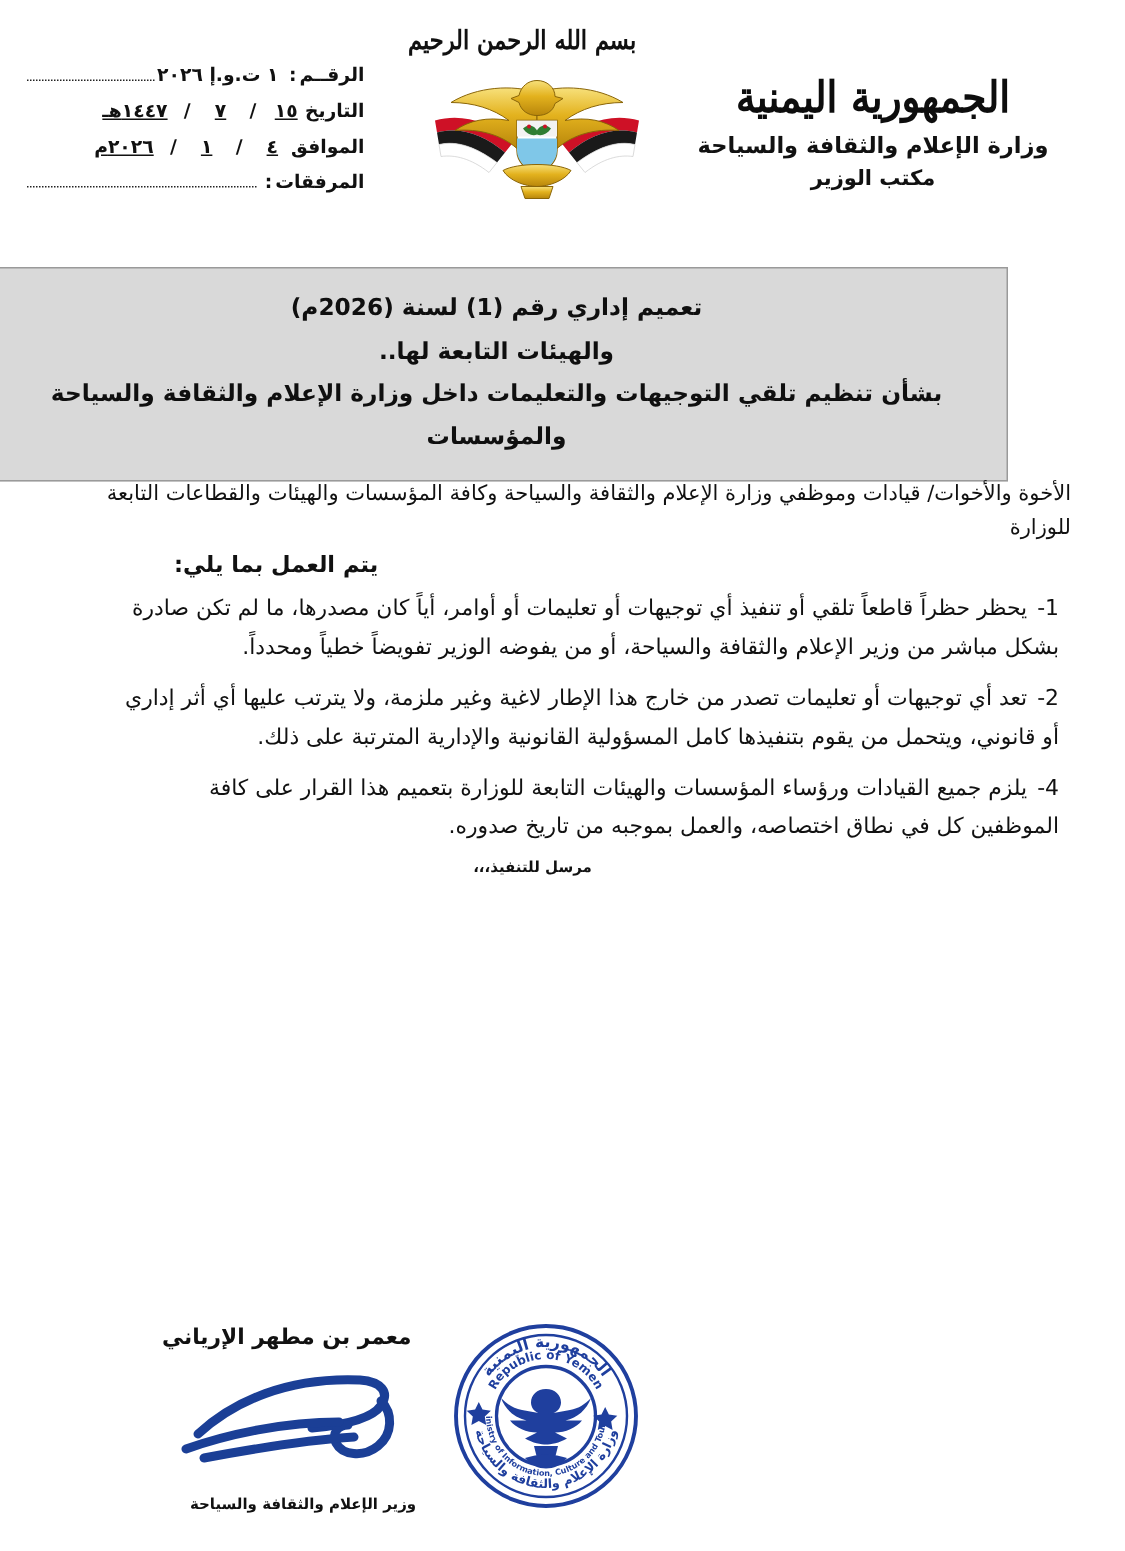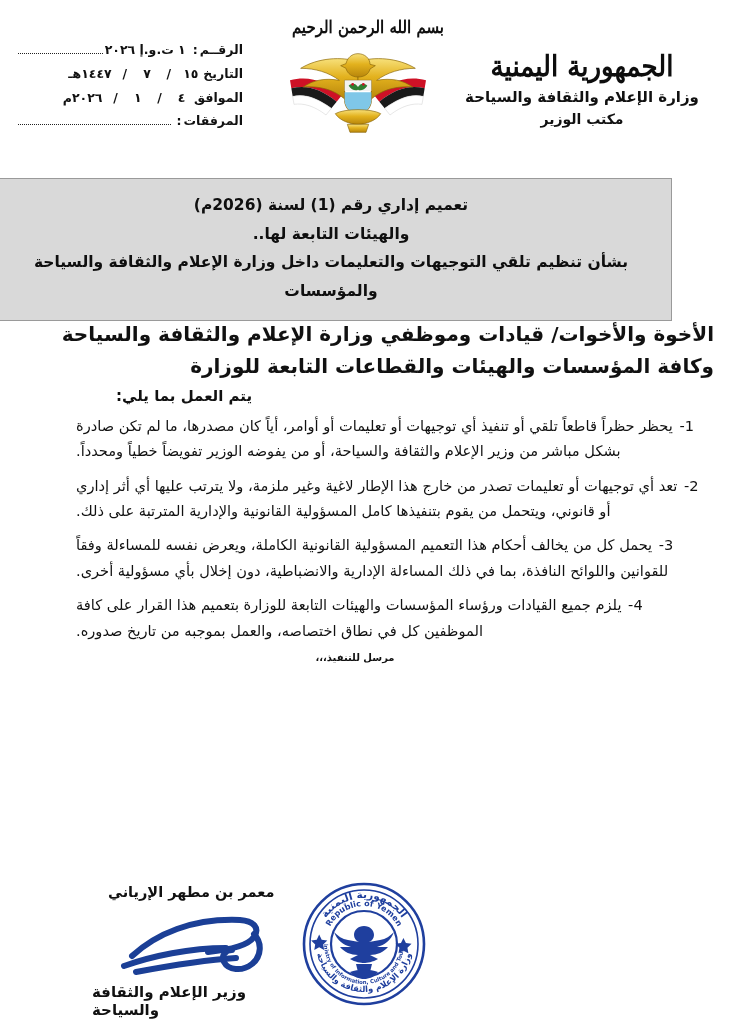--- a/index.html
+++ b/index.html
@@ -57,30 +57,31 @@
   .meta-dots {
     flex: 1 1 auto;
     border-bottom: 1.5px dotted #222;
     margin: 0 2px 3px 0;
     height: 9px;
   }
   .meta-date .seg {
     display: inline-block;
     min-width: 17px;
     text-align: center;
+    text-decoration: underline;
   }
   .meta-date .slash { margin: 0 6px; }
 
   
   .emblem-wrap {
     position: absolute;
     top: 18px;
     left: 272px;
     width: 172px;
-    text-align: right;
+    text-align: left;
   }
   .basmala {
     font-family: "DejaVu Serif", "Liberation Serif", serif;
     font-size: 15px;
     font-weight: bold;
     color: #111;
     letter-spacing: -1px;
     margin-bottom: 1px;
     transform: scaleY(1.15);
   }
@@ -143,22 +144,22 @@
 
   
   .body-area {
     position: absolute;
     top: 318px;
     right: 36px;
     width: 678px;
     text-align: right;
   }
   .addressee {
-    font-size: 20px;
-    font-weight: bold;
+    font-size: 14px;
+    font-weight: normal;
     line-height: 1.62;
     margin-bottom: 4px;
   }
   .preamble {
     font-size: 15px;
     font-weight: bold;
     line-height: 1.62;
     margin-bottom: 22px;
   }
   .lead-in {
@@ -173,21 +174,21 @@
     margin: 0;
     padding: 0;
     list-style: none;
   }
   .clause {
     font-size: 14.6px;
     line-height: 1.74;
     margin-bottom: 9px;
     padding-right: 8px;
     padding-left: 40px;
-    text-align: left;
+    text-align: right;
   }
   .clause .num { margin-left: 2px; }
 
   .dispatch {
     font-size: 10px;
     font-weight: bold;
     text-align: center;
     margin-top: 4px;
     padding-right: 40px;
   }
@@ -204,25 +205,25 @@
     position: absolute;
     top: 6px;
     left: 108px;
     width: 190px;
     text-align: left;
     font-size: 14.5px;
     font-weight: bold;
   }
   .sig-title {
     position: absolute;
-    top: 105px;
+    top: 120px;
     left: 92px;
     width: 220px;
-    text-align: left;
-    font-size: 15px;
+    text-align: center;
+    font-size: 10px;
     font-weight: bold;
     letter-spacing: 0.4px;
   }
   .signature-mark {
     position: absolute;
     top: 26px;
     left: 112px;
     width: 190px;
     height: 76px;
   }
@@ -342,24 +343,20 @@
   <div class="lead-in">يتم العمل بما يلي:</div>
 
   <ol class="clause-list">
     <li class="clause">
       <span class="num">1-</span>
       <span>يحظر حظراً قاطعاً تلقي أو تنفيذ أي توجيهات أو تعليمات أو أوامر، أياً كان مصدرها، ما لم تكن صادرة بشكل مباشر من وزير الإعلام والثقافة والسياحة، أو من يفوضه الوزير تفويضاً خطياً ومحدداً.</span>
     </li>
     <li class="clause">
       <span class="num">2-</span>
       <span>تعد أي توجيهات أو تعليمات تصدر من خارج هذا الإطار لاغية وغير ملزمة، ولا يترتب عليها أي أثر إداري أو قانوني، ويتحمل من يقوم بتنفيذها كامل المسؤولية القانونية والإدارية المترتبة على ذلك.</span>
-    </li>
-    <li class="clause">
-      <span class="num">3-</span>
-      <span>يحمل كل من يخالف أحكام هذا التعميم المسؤولية القانونية الكاملة، ويعرض نفسه للمساءلة وفقاً للقوانين واللوائح النافذة، بما في ذلك المساءلة الإدارية والانضباطية، دون إخلال بأي مسؤولية أخرى.</span>
     </li>
     <li class="clause">
       <span class="num">4-</span>
       <span>يلزم جميع القيادات ورؤساء المؤسسات والهيئات التابعة للوزارة بتعميم هذا القرار على كافة الموظفين كل في نطاق اختصاصه، والعمل بموجبه من تاريخ صدوره.</span>
     </li>
   </ol>
 
   <div class="dispatch">مرسل للتنفيذ،،،</div>
 
 </div>

